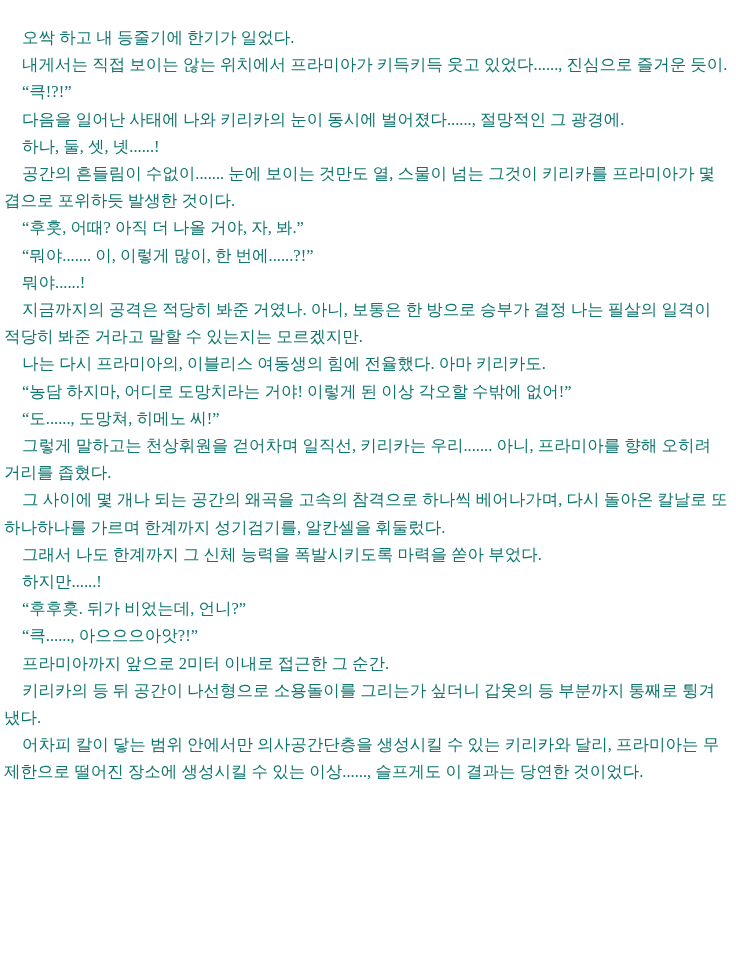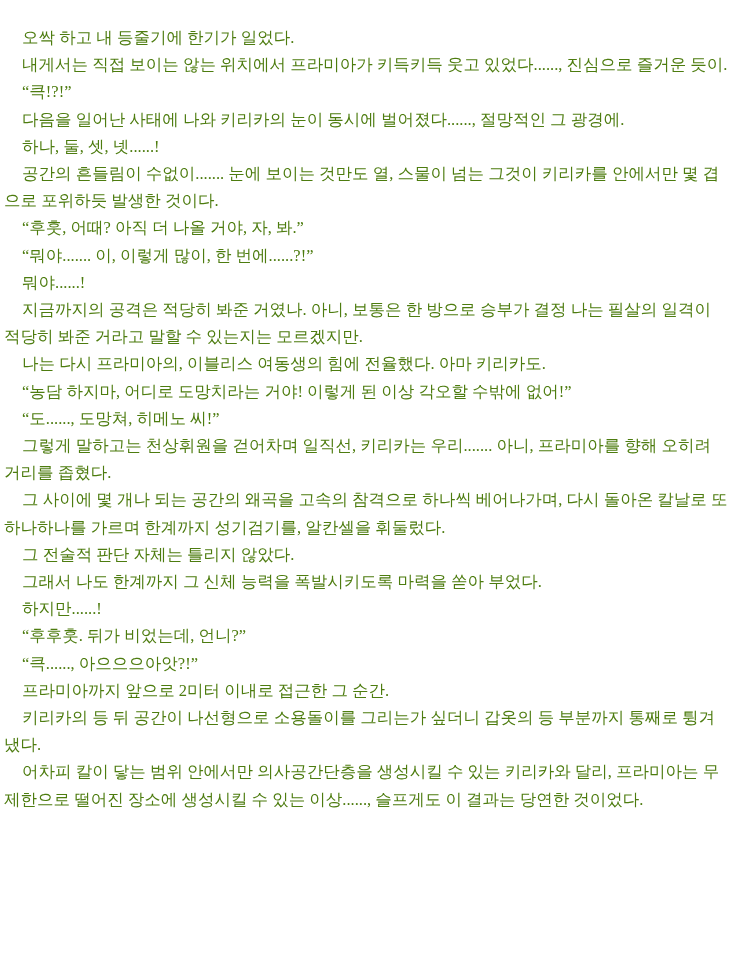--- a/index.html
+++ b/index.html
@@ -11,21 +11,21 @@
     width: 736px;
     height: 953px;
     overflow: hidden;
   }
   .page {
     box-sizing: border-box;
     width: 736px;
     min-height: 953px;
     padding: 24px 6px 2px 4px;
     background: #ffffff;
-    color: #4d7c0f;
+    color: #0f766e;
     font-family: "Liberation Serif", "DejaVu Serif", serif;
     font-size: 16.5px;
     line-height: 27.2px;
   }
   .page p {
     margin: 0;
     padding: 0;
     text-indent: 18px;
     word-break: break-all;
     overflow-wrap: break-word;
@@ -35,31 +35,30 @@
 </style>
 </head>
 <body>
 
 <main class="page">
   <p>오싹 하고 내 등줄기에 한기가 일었다.</p>
   <p>내게서는 직접 보이는 않는 위치에서 프라미아가 키득키득 웃고 있었다......, 진심으로 즐거운 듯이.</p>
   <p>“큭!?!”</p>
   <p>다음을 일어난 사태에 나와 키리카의 눈이 동시에 벌어졌다......, 절망적인 그 광경에.</p>
   <p>하나, 둘, 셋, 넷......!</p>
-  <p>공간의 흔들림이 수없이....... 눈에 보이는 것만도 열, 스물이 넘는 그것이 키리카를 안에서만 몇 겹으로 포위하듯 발생한 것이다.</p>
+  <p>공간의 흔들림이 수없이....... 눈에 보이는 것만도 열, 스물이 넘는 그것이 키리카를 프라미아가 몇 겹으로 포위하듯 발생한 것이다.</p>
   <p>“후훗, 어때? 아직 더 나올 거야, 자, 봐.”</p>
   <p>“뭐야....... 이, 이렇게 많이, 한 번에......?!”</p>
   <p>뭐야......!</p>
   <p>지금까지의 공격은 적당히 봐준 거였나. 아니, 보통은 한 방으로 승부가 결정 나는 필살의 일격이 적당히 봐준 거라고 말할 수 있는지는 모르겠지만.</p>
   <p>나는 다시 프라미아의, 이블리스 여동생의 힘에 전율했다. 아마 키리카도.</p>
   <p>“농담 하지마, 어디로 도망치라는 거야! 이렇게 된 이상 각오할 수밖에 없어!”</p>
   <p>“도......, 도망쳐, 히메노 씨!”</p>
   <p>그렇게 말하고는 천상휘원을 걷어차며 일직선, 키리카는 우리....... 아니, 프라미아를 향해 오히려 거리를 좁혔다.</p>
   <p>그 사이에 몇 개나 되는 공간의 왜곡을 고속의 참격으로 하나씩 베어나가며, 다시 돌아온 칼날로 또 하나하나를 가르며 한계까지 성기검기를, 알칸셀을 휘둘렀다.</p>
-  <p>그 전술적 판단 자체는 틀리지 않았다.</p>
   <p>그래서 나도 한계까지 그 신체 능력을 폭발시키도록 마력을 쏟아 부었다.</p>
   <p>하지만......!</p>
   <p>“후후훗. 뒤가 비었는데, 언니?”</p>
   <p>“큭......, 아으으으아앗?!”</p>
   <p>프라미아까지 앞으로 2미터 이내로 접근한 그 순간.</p>
   <p>키리카의 등 뒤 공간이 나선형으로 소용돌이를 그리는가 싶더니 갑옷의 등 부분까지 통째로 튕겨냈다.</p>
   <p>어차피 칼이 닿는 범위 안에서만 의사공간단층을 생성시킬 수 있는 키리카와 달리, 프라미아는 무제한으로 떨어진 장소에 생성시킬 수 있는 이상......, 슬프게도 이 결과는 당연한 것이었다.</p>
 </main>
 
 </body></html>

